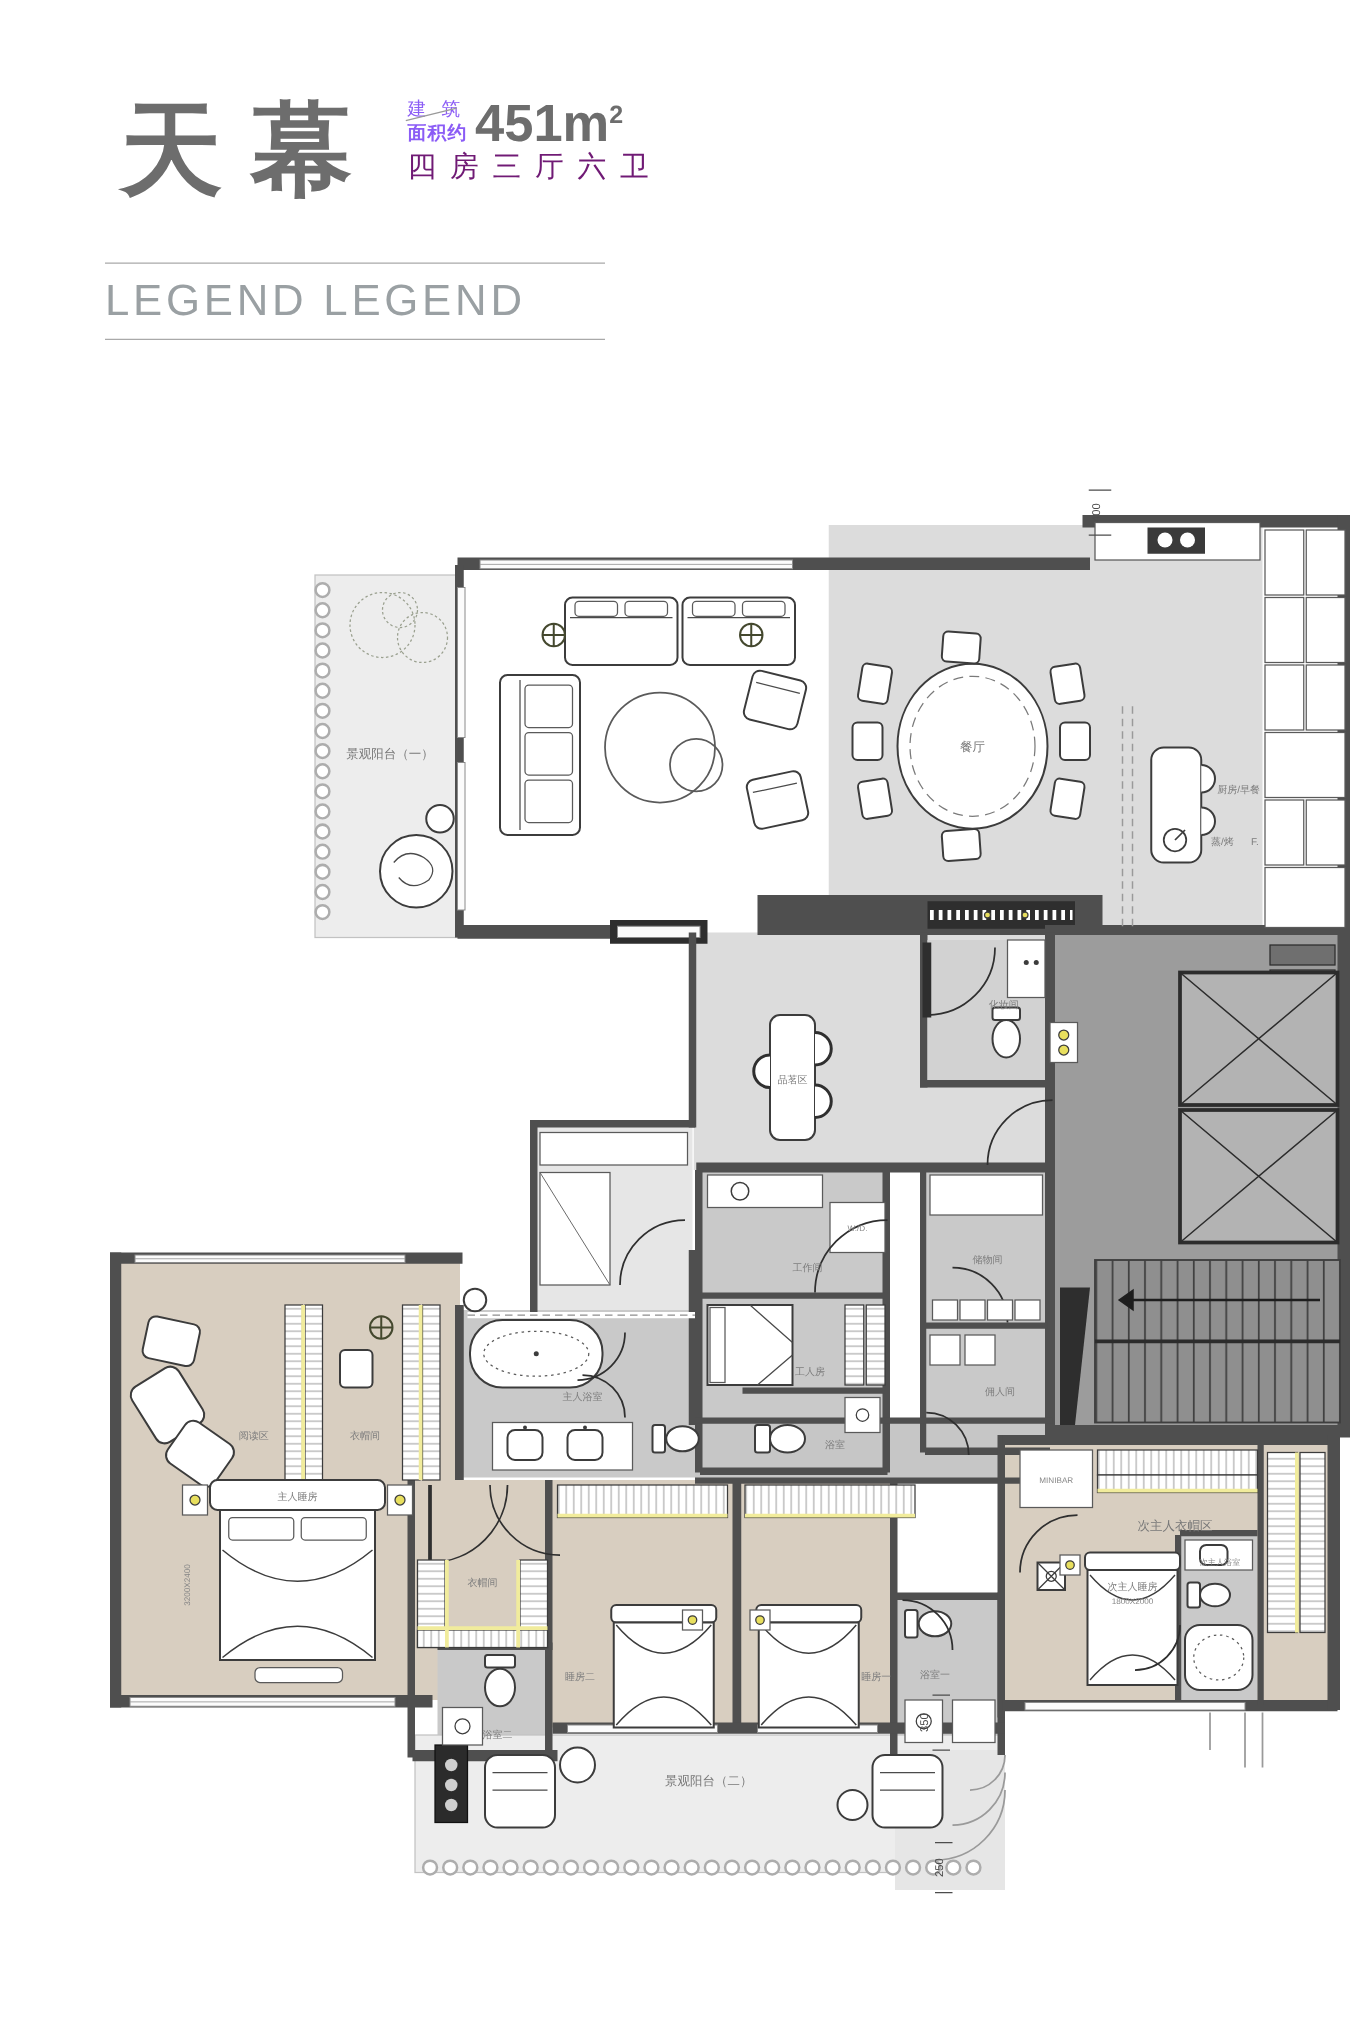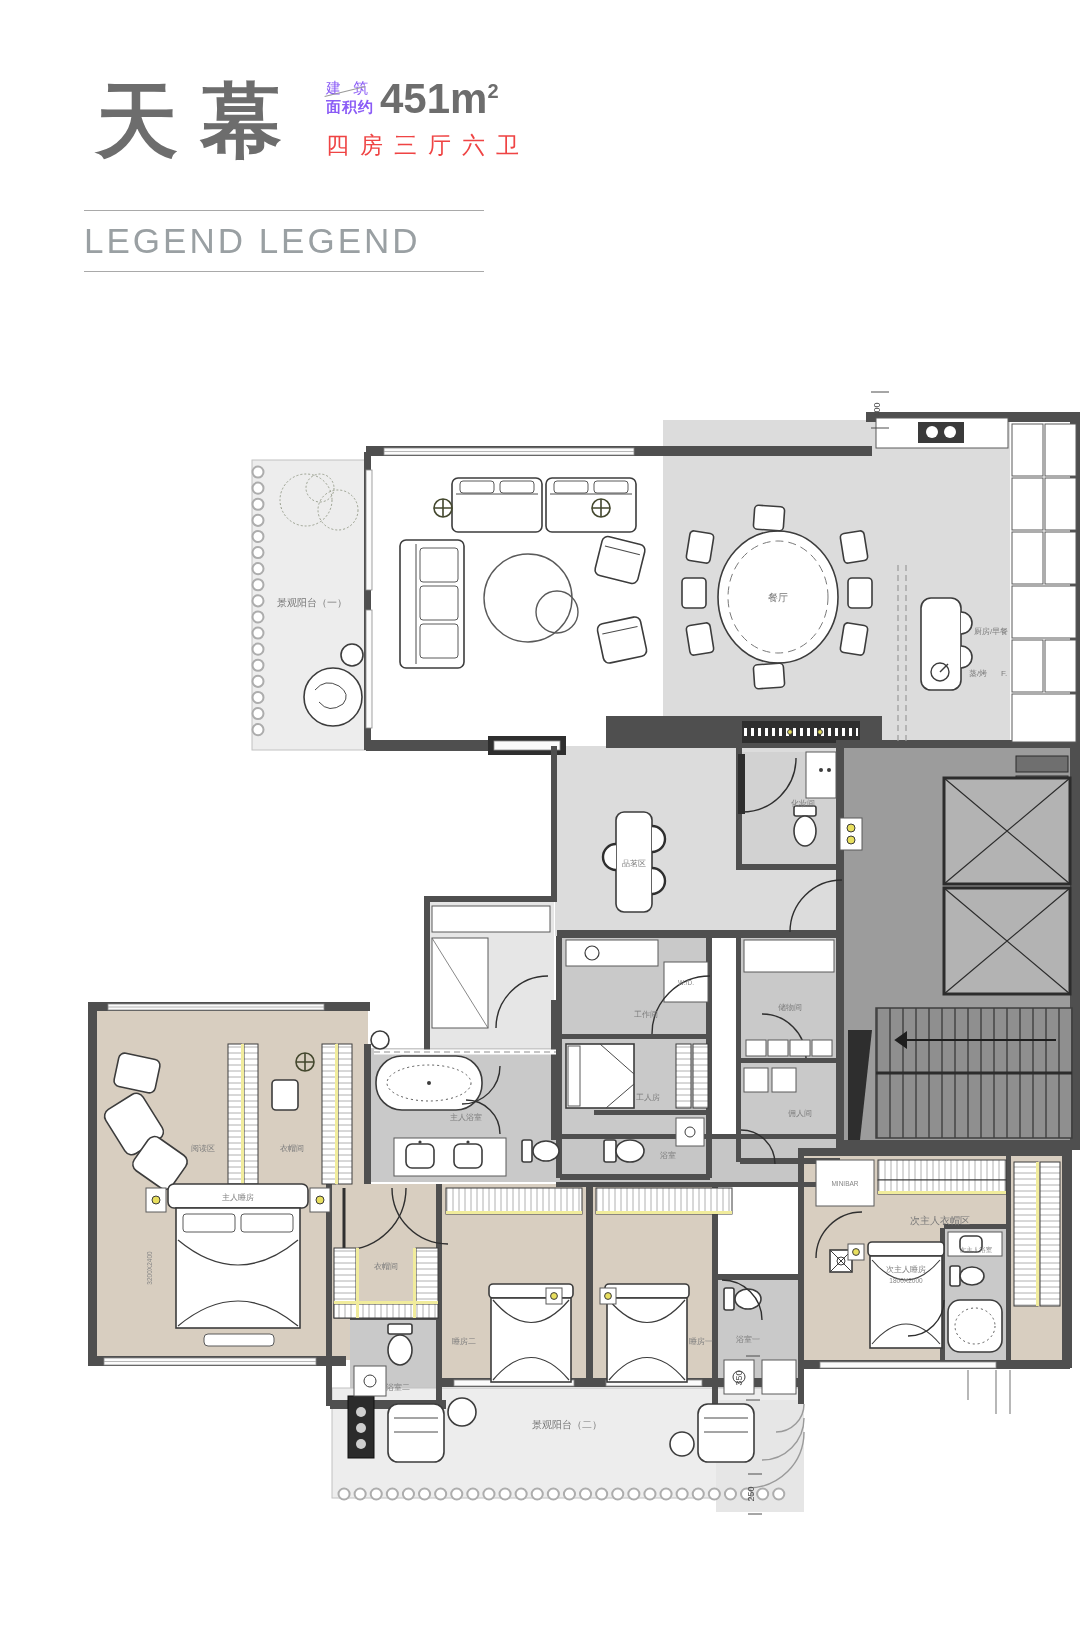--- a/index.html
+++ b/index.html
@@ -8,21 +8,21 @@
   .title-row{display:flex;align-items:flex-start;}
   .plan-title{font-size:82px;line-height:1.1;font-weight:700;color:#6d6d6d;letter-spacing:22px;margin:16px;}
   .area-block{margin-left:6px;margin-top:18px;}
   .area-top{display:flex;align-items:flex-end;}
   .area-prefix{font-size:15px;color:#8b5cf6;line-height:1.25;margin-right:6px;position:relative;padding:1px 0;}
   .area-prefix .l1{display:block;letter-spacing:4px;}
   .area-prefix .l2{display:block;letter-spacing:1px;font-weight:bold;}
   .area-prefix .slash{position:absolute;left:-2px;top:13px;width:42px;height:1px;background:#9a9a9a;transform:rotate(-14deg);}
   .area-value{font-size:42px;font-weight:700;color:#6d6d6d;line-height:0.9;}
   .area-value sup{font-size:20px;font-weight:700;}
-  .layout-text{margin-top:12px;font-size:23px;color:#ef4444;letter-spacing:11px;}
+  .layout-text{font-size:23px;color:#701a75;letter-spacing:11px;}
   .divider{height:1px;background:#a9a9a9;width:400px;margin-left:4px;}
   .divider.top{margin-top:28px;}
   .divider.bottom{margin-top:10px;}
   .legend1{margin:10px 0 0 4px;font-size:35px;color:#9aa0a3;letter-spacing:3px;font-weight:400;}
   .legend2{margin:4px 0 0 4px;font-size:26px;color:#b3b6b9;letter-spacing:8px;font-weight:400;}
   svg text{font-family:"Liberation Sans",sans-serif;}
   .lbl{fill:#787878;font-size:10px;text-anchor:middle;}
   .lbl-s{fill:#7d7d7d;font-size:8px;text-anchor:middle;}
   .lbl-xs{fill:#868686;font-size:6.5px;text-anchor:middle;}
   .dim{fill:#4c4c4c;font-size:9px;text-anchor:middle;}

